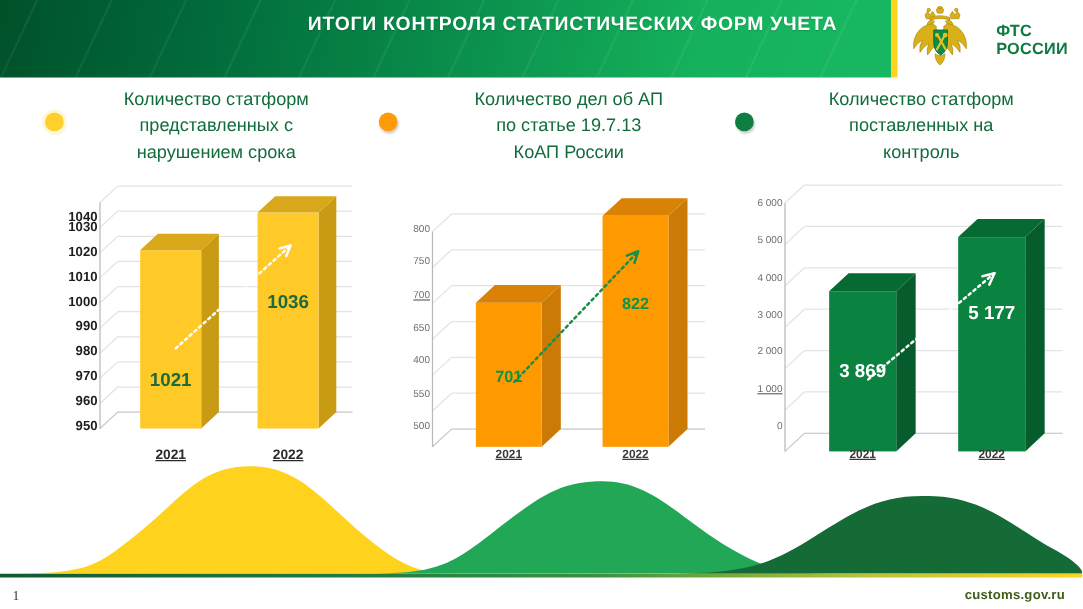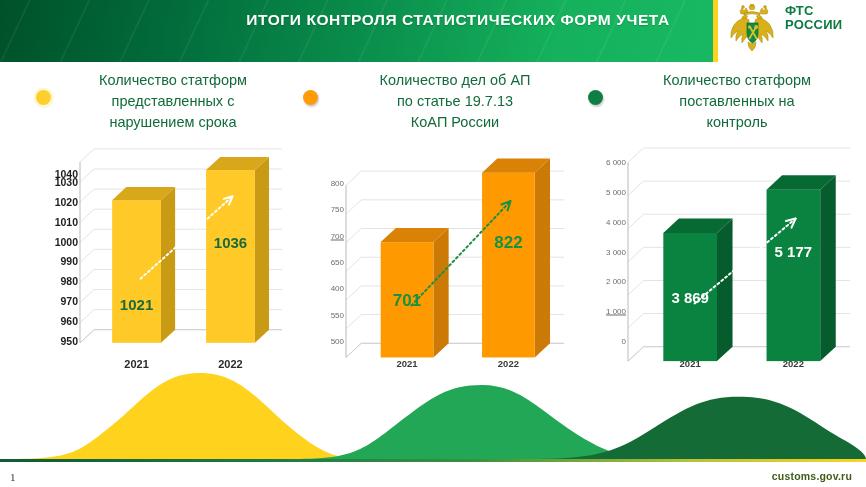--- a/index.html
+++ b/index.html
@@ -34,21 +34,21 @@
   .banner-title .l2 { display:block; }
   .banner-edge {
     position: absolute; left: 713px; top: 0; width: 5px; height: 62px;
     background: #FFD21E;
   }
 
   
   .emblem-wrap {
     position: absolute; left: 726px; top: 4px;
     width: 135px; height: 56px;
-    display: flex; align-items: flex-start; gap: 7px;
+    display: flex; align-items: center; gap: 19px;
   }
   .emblem-svg { width: 52px; height: 54px; flex: 0 0 auto; }
   .emblem-text {
     color: #0d7a40; font-weight: bold; font-size: 13px; line-height: 14px;
     letter-spacing: 0.2px;
   }
   .emblem-text span { display:block; }
 
   
   .panel-title {
@@ -88,32 +88,32 @@
   #c2 .plot { left: 46px;  right: 4px; }
   #c3 .plot { left: 46px;  right: 4px; }
 
   .gridwrap { position:absolute; inset:0; overflow:visible; }
   .xlabels { position: absolute; height: 22px; }
   #c1 .xlabels { left: 62px; right: 4px; top: 200px; }
   #c2 .xlabels { left: 46px; right: 4px; top: 200px; }
   #c3 .xlabels { left: 46px; right: 4px; top: 200px; }
   .xlabels > span {
     position: absolute; transform: translateX(-50%);
-    text-align: center; white-space: nowrap;
+    text-align: center; white-space: nowrap; text-decoration: underline;
   }
   #c1 .xlabels > span { font-size: 11px; font-weight: bold; color: #2b2b2b; }
   #c2 .xlabels > span { font-size: 9.5px; font-weight: bold; color: #3a3a3a; }
   #c3 .xlabels > span { font-size: 9.5px; font-weight: bold; color: #3a3a3a; }
 
   .val-label {
     position: absolute; transform: translate(-50%, -50%);
     font-weight: bold; white-space: nowrap; pointer-events:none;
   }
   #c1 .val-label { color:#1d6b3c; font-size: 15px; }
-  #c2 .val-label { color:#159244; font-size: 17px; }
+  #c2 .val-label { color:#159244; font-size: 13px; }
   #c3 .val-label { color:#ffffff; font-size: 15px; }
 
   
   .waves { position: absolute; left: 0; bottom: 28px; width: 866px; height: 92px; }
   .rule {
     position: absolute; left: 0; bottom: 25px; width: 866px; height: 3px;
     background: linear-gradient(90deg, #0e5c33 0%, #1b7a42 30%, #39913f 55%, #b8c23a 80%, #FFD21E 100%);
   }
   .page-num {
     position: absolute; left: 10px; bottom: 4px;

